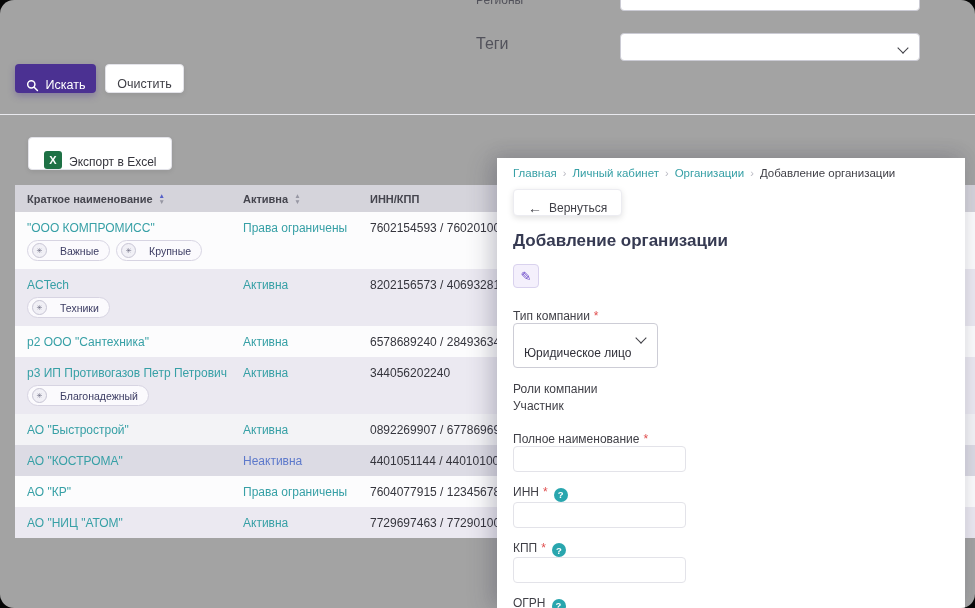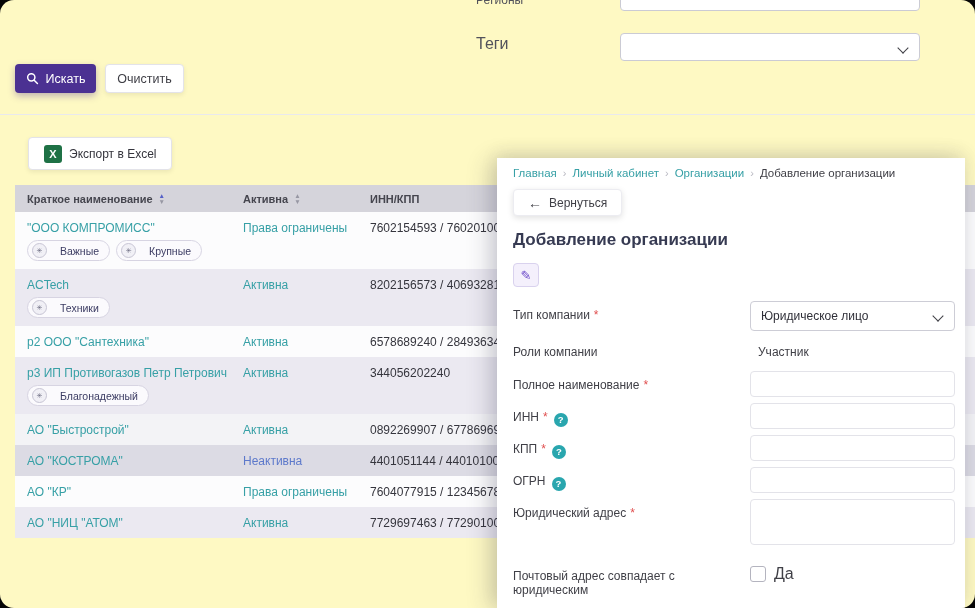--- a/index.html
+++ b/index.html
@@ -1,30 +1,30 @@
 <!DOCTYPE html>
 <html><head>
 <meta charset="utf-8">
 <style>
   html,body{margin:0;padding:0;background:#060606;}
   .screen{
-    position:relative;width:975px;height:608px;background:#fef9c3;
+    position:relative;width:975px;height:608px;background:#a3a3a3;
     border-radius:14px;overflow:hidden;
     font-family:"Liberation Sans",sans-serif;color:#3f3f46;
   }
   
   .cut-label{position:absolute;left:476px;top:-7px;font-size:12px;color:#52525b;}
   .flt-select{position:absolute;left:620px;width:300px;height:28px;background:#fff;
     border:1px solid #cbcbd4;border-radius:4px;box-sizing:border-box;}
   .flt-select.cut{top:-17px;}
   .flt-select.tags{top:28px;}
   .flt-label{position:absolute;left:476px;top:35px;font-size:16px;color:#52525b;}
   .chev{position:absolute;right:12px;top:10px;width:7px;height:7px;
     border-right:1.6px solid #3f3f46;border-bottom:1.6px solid #3f3f46;transform:rotate(45deg);}
-  .btn{display:inline-flex;align-items:center;justify-content:center;gap:7px;
+  .btn{display:inline-flex;align-items:flex-end;justify-content:center;gap:7px;
     border-radius:4px;font-family:inherit;font-size:12.5px;cursor:pointer;}
   .btn-search{position:absolute;left:15px;top:64px;width:81px;height:29px;background:#4b3192;
     border:none;color:#fff;box-shadow:0 3px 7px rgba(75,49,146,.35);}
   .btn-clear{position:absolute;left:105px;top:64px;width:79px;height:29px;background:#fff;
     border:1px solid #e3e3e9;color:#3f3f46;box-shadow:0 2px 5px rgba(0,0,0,.08);}
   .divider{position:absolute;left:0;right:0;top:114px;height:1px;background:#e9e9ee;}
   .btn-export{position:absolute;left:28px;top:137px;height:33px;padding:0 15px;background:#fff;
     border:1px solid #e3e3e9;color:#35353d;font-size:12px;box-shadow:0 2px 5px rgba(0,0,0,.08);}
   .xl-ic{display:inline-flex;align-items:center;justify-content:center;width:18px;height:18px;
     background:#1e7145;color:#fff;border-radius:3px;font-size:11px;font-weight:bold;}
@@ -59,33 +59,33 @@
   .crumbs{font-size:11.5px;color:#3f3f46;white-space:nowrap;}
   .crumbs a{color:#37a0a6;text-decoration:none;cursor:pointer;}
   .crumb-sep{color:#b9b9c2;margin:0 6px;font-size:11px;}
   .btn-back{margin-top:10px;height:27px;padding:0 14px;background:#fff;border:1px solid #ececf1;
     color:#3f3f46;font-size:12px;box-shadow:0 2px 6px rgba(0,0,0,.12);}
   .back-arrow{font-size:14px;line-height:1;}
   .panel h1{margin:14px 0 0;font-size:17px;font-weight:bold;color:#363a52;}
   .btn-pencil{margin-top:13px;width:26px;height:24px;display:inline-flex;align-items:center;justify-content:center;
     background:#f4f0fc;border:1px solid #d9d2ee;border-radius:4px;color:#6a48c8;font-size:13px;cursor:pointer;}
   .form{margin-top:14px;}
-  .frow{display:flex;align-items:flex-start;margin-bottom:6px;}
+  .frow{display:flex;align-items:flex-start;margin-bottom:6px;flex-direction:column;}
   .flabel{width:237px;flex:none;font-size:12px;color:#3f3f46;padding-top:7px;}
   .fctrl{flex:1;min-width:0;}
   .req{color:#e04f4f;margin-left:4px;}
   .help{display:inline-flex;align-items:center;justify-content:center;width:14px;height:14px;border-radius:50%;
     background:#29a6ae;color:#fff;font-size:9.5px;font-weight:bold;margin-left:6px;vertical-align:-2px;cursor:pointer;}
   .inp{width:100%;height:26px;border:1px solid #e3e3e9;border-radius:4px;box-sizing:border-box;background:#fff;
     font-family:inherit;font-size:12px;padding:0 8px;color:#35353d;}
   .tarea{height:46px;resize:none;padding-top:5px;}
   .selbox{position:relative;height:28px;border:1px solid #cdcdd6;border-radius:4px;background:#fff;
-    display:flex;align-items:center;padding:0 26px 0 10px;font-size:12px;color:#2f2f38;cursor:pointer;}
+    display:flex;align-items:center;padding:15px 26px 0 10px;font-size:12px;color:#2f2f38;cursor:pointer;}
   .rolerow .flabel,.roleval{padding-top:3px;}
-  .roleval{font-size:12px;color:#3f3f46;margin-left:8px;}
+  .roleval{font-size:12px;color:#3f3f46;}
   .frow.mb-big{margin-bottom:11px;}
   .cbxrow{margin-top:13px;}
   .cbxwrap{display:flex;align-items:center;gap:8px;padding-top:3px;}
   .cbx{width:14px;height:14px;border:1px solid #b4b4bf;border-radius:3px;background:#fff;cursor:pointer;flex:none;}
 </style>
 </head>
 <body>
 
 <div class="screen">
 

